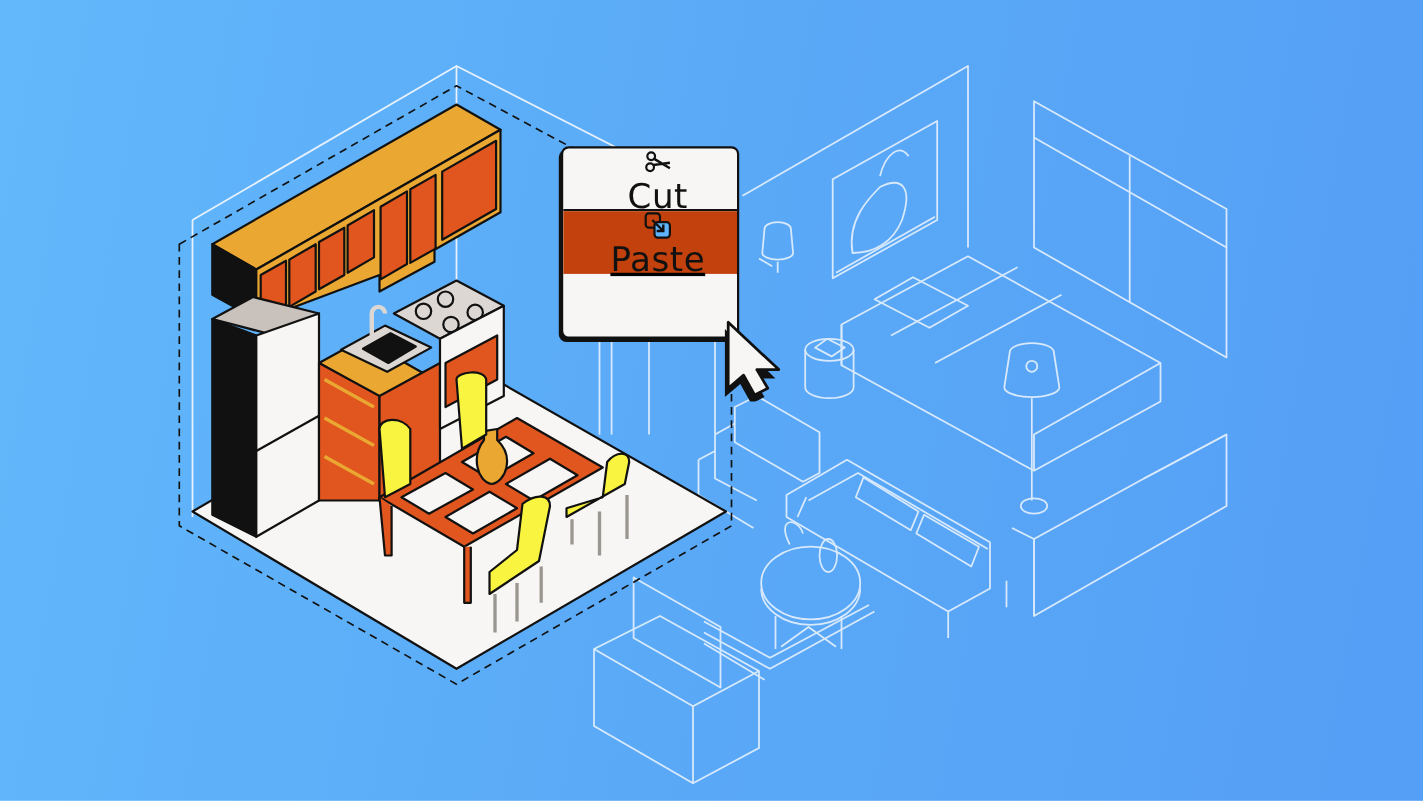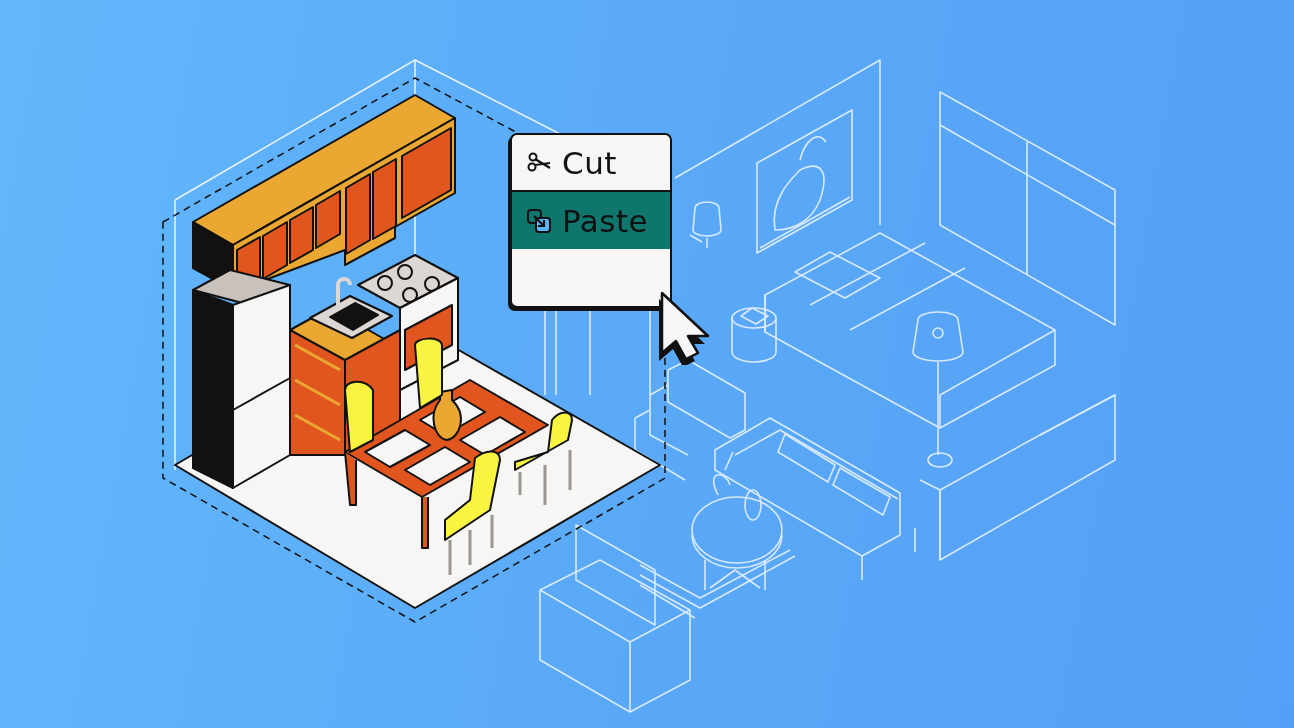--- a/index.html
+++ b/index.html
@@ -8,26 +8,27 @@
     background: linear-gradient(100deg, #62b8fb 0%, #5aa9f7 50%, #559ff6 100%);
     font-family: "DejaVu Sans", sans-serif;
   }
   #scene { position: absolute; left: 0; top: 0; width: 1294px; height: 728px; }
   .menu {
     position: absolute; left: 510px; top: 133px; width: 162px; height: 175px;
     background: #f7f6f4; border: 2px solid #111; border-radius: 7px;
     box-shadow: -2px 3px 0 #111; overflow: hidden; box-sizing: border-box;
   }
   .menu-item {
-    height: 57px; display: flex; align-items: center; gap: 10px;
+    height: 57px; display: flex; align-items: center; 
     padding-left: 14px; box-sizing: border-box; cursor: pointer;
     border-bottom: 2px solid #111;
+    flex-direction: column;
   }
   .menu-item:last-child { border-bottom: none; height: 57px; }
-  .menu-item.active { background: #0f766e; }
+  .menu-item.active { background: #c2410c; text-decoration: underline; }
   .menu-icon { width: 26px; height: 26px; display: inline-block; flex: none; }
   .menu-label { font-size: 31px; color: #111; letter-spacing: 0.5px; }
   .cursor { position: absolute; left: 656px; top: 285px; width: 64px; height: 80px; }
 </style>
 </head>
 <body>
 
 <svg id="scene" viewBox="0 0 1294 728" xmlns="http://www.w3.org/2000/svg">
 
   <g fill="none" stroke="#e6f1fd" stroke-width="1.6" stroke-linejoin="round" opacity="0.9">

